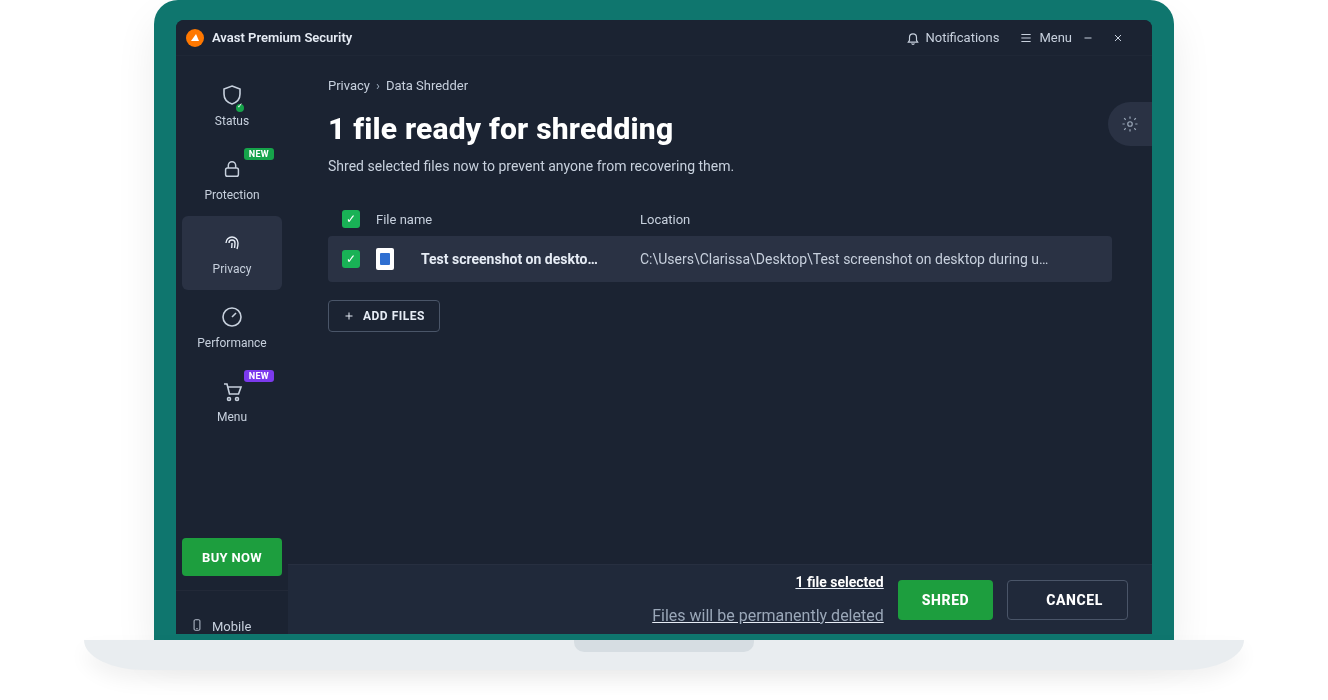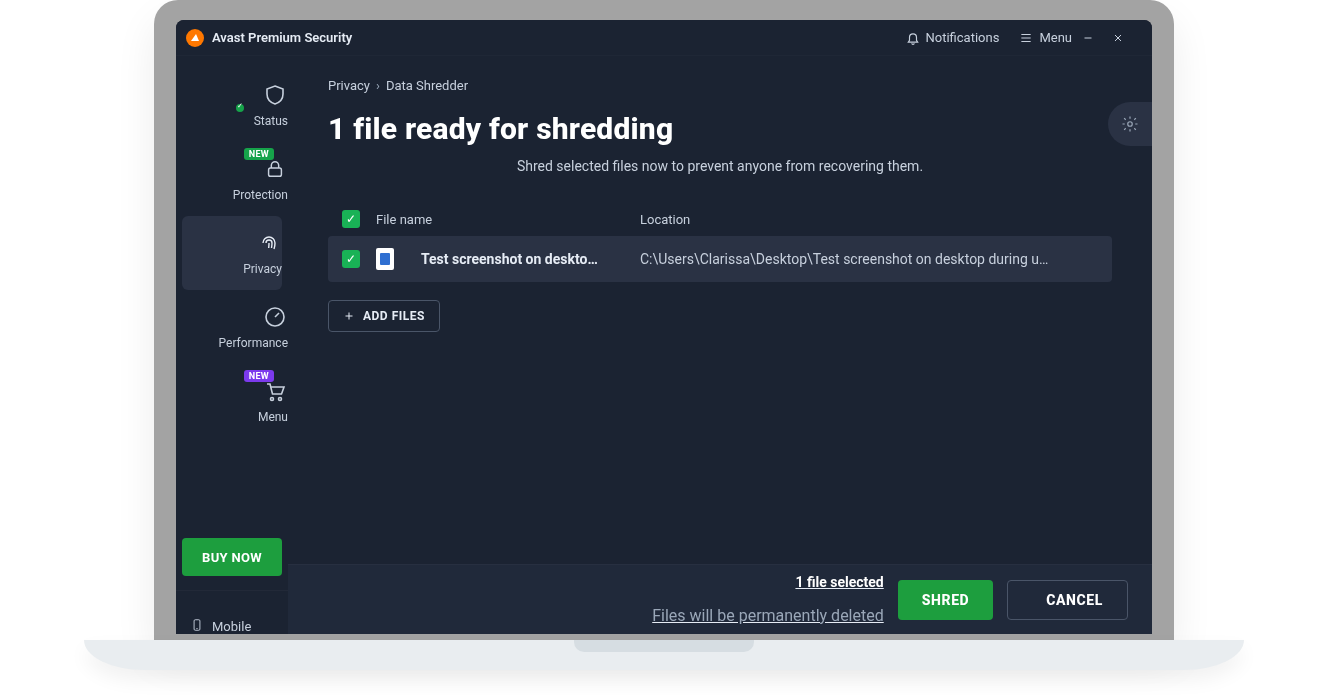--- a/index.html
+++ b/index.html
@@ -4,21 +4,21 @@
 <style>
   * { box-sizing: border-box; margin: 0; padding: 0; }
   html,body { width:1328px; height:700px; background:#ffffff; font-family: -apple-system, BlinkMacSystemFont, "Segoe UI", Roboto, Arial, sans-serif; }
 
   
   .laptop {
     position:absolute; left:154px; top:0; width:1020px; height:700px;
   }
   .screen-frame {
     position:absolute; left:0; top:0; width:1020px; height:640px;
-    background:#a3a3a3; border-radius:24px 24px 0 0; padding:20px 22px 0 22px;
+    background:#0f766e; border-radius:24px 24px 0 0; padding:20px 22px 0 22px;
     box-shadow: 0 20px 40px rgba(0,0,0,0.08);
   }
   .screen {
     width:976px; height:614px; background:#1b2332; border-radius:8px 8px 0 0;
     display:flex; flex-direction:column; overflow:hidden; color:#e6ecf5;
   }
   .laptop-base {
     position:absolute; left:-70px; top:640px; width:1160px; height:30px;
     background:#e9edf0; border-radius:0 0 60px 60px / 0 0 30px 30px;
     box-shadow: 0 10px 20px rgba(0,0,0,0.06);
@@ -47,21 +47,21 @@
   }
   .titlebar-iconbtn { width:30px; text-align:center; color:#c7d0dd; cursor:pointer; }
 
   
   .body { flex:1; display:flex; min-height:0; }
   .sidebar {
     width:112px; background:#1b2332; display:flex; flex-direction:column;
     align-items:stretch; padding-top:12px;
   }
   .nav-item {
-    position:relative; display:flex; flex-direction:column; align-items:flex-end;
+    position:relative; display:flex; flex-direction:column; align-items:center;
     justify-content:center; gap:6px; height:74px; color:#c7d0dd; font-size:12px;
     cursor:pointer;
   }
   .nav-item.active { background:#2a3244; border-radius:6px; margin:0 6px; }
   .nav-icon { width:26px; height:26px; display:flex; align-items:center; justify-content:center; color:#c7d0dd; }
   .nav-badge {
     position:absolute; top:6px; right:14px; font-size:9px; font-weight:700;
     padding:1px 5px; border-radius:3px; letter-spacing:0.3px;
   }
   .badge-green { background:#16a34a; color:#fff; }
@@ -81,21 +81,21 @@
     height:44px; display:flex; align-items:flex-end; gap:8px; padding:0 14px;
     color:#c7d0dd; font-size:13px; cursor:pointer; border-top:1px solid rgba(255,255,255,0.03);
   }
 
   
   .main { flex:1; display:flex; flex-direction:column; position:relative; }
   .content { flex:1; padding:22px 40px 0 40px; overflow:hidden; }
   .breadcrumb { font-size:13px; color:#9aa7b8; display:flex; gap:6px; align-items:center; }
   .breadcrumb .crumb { color:#c7d0dd; }
   .page-title { font-size:30px; font-weight:800; color:#fff; margin-top:18px; letter-spacing:0.2px;}
-  .page-sub { font-size:14px; color:#c7d0dd; margin-top:12px;text-align:center; }
+  .page-sub { font-size:14px; color:#c7d0dd; margin-top:12px; }
 
   .settings-fab {
     position:absolute; right:0; top:46px; width:44px; height:44px;
     background:#2a3244; border-radius:50% 0 0 50%; display:flex;
     align-items:center; justify-content:center; color:#9aa7b8; cursor:pointer;
   }
 
   .table { margin-top:28px; }
   .table-head {
     display:flex; align-items:center; gap:14px; padding:0 12px; height:34px;

